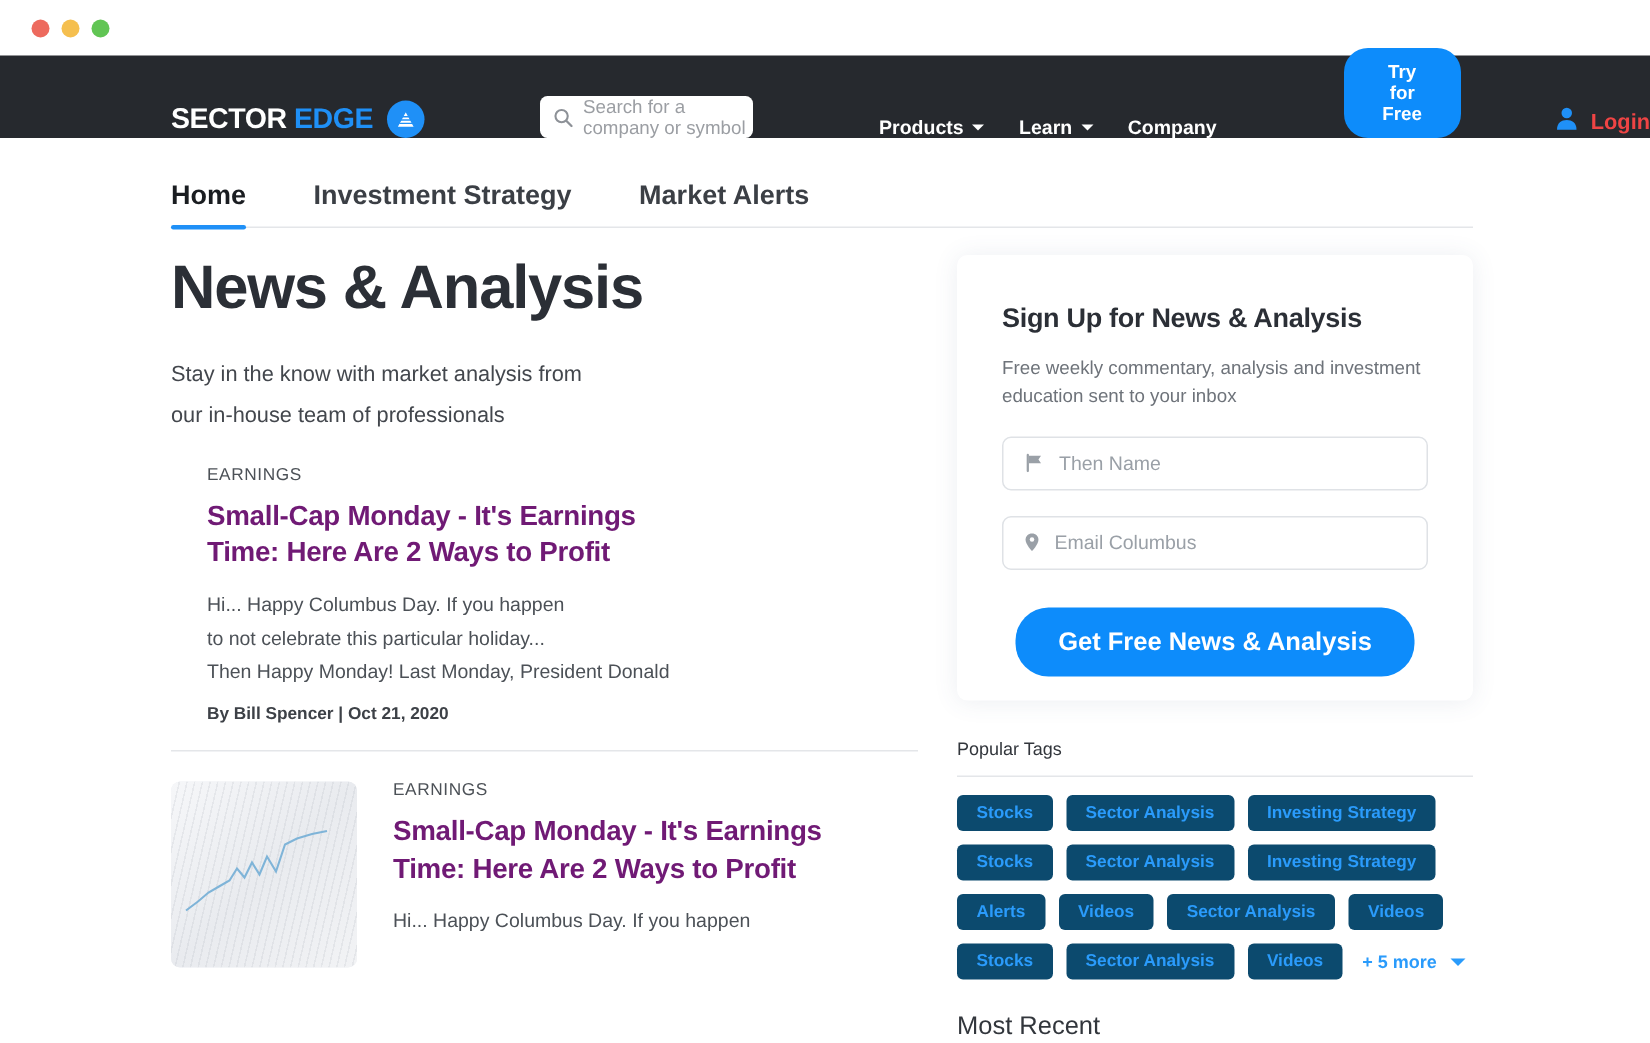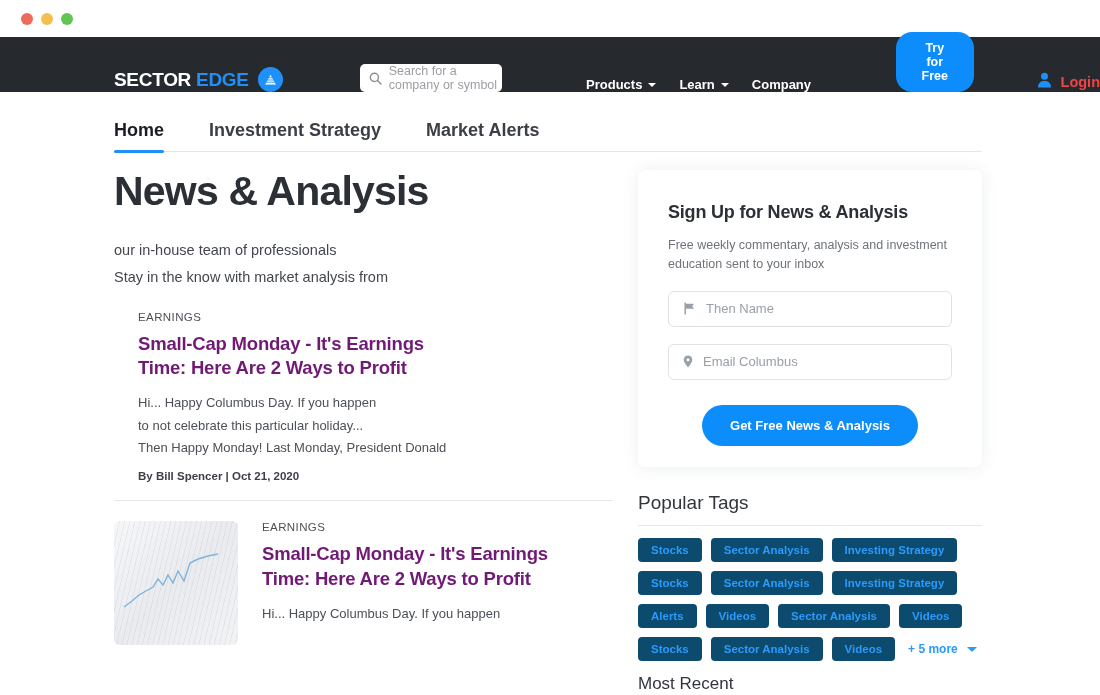--- a/index.html
+++ b/index.html
@@ -295,33 +295,33 @@
     color: #9aa0a7;
   }
   .field-placeholder {
     font-size: 13px; color: #9aa0a7;
   }
   .cta-btn {
     display: block;
     margin: 25px auto 0 auto;
     background: #0d8cfb;
     color: #ffffff;
-    font-size: 13px; font-weight: bold;
+    font-size: 17px; font-weight: bold;
     border: none; border-radius: 22px;
     padding: 13px 28px;
     cursor: pointer;
     font-family: "Liberation Sans", sans-serif;
   }
 
   .tags-section {
     position: absolute; top: 400px; left: 638px;
     width: 344px;
   }
   .tags-head {
-    font-size: 19px; color: #32363c;
+    font-size: 12px; color: #32363c;
     padding-bottom: 11px;
     border-bottom: 1px solid #e4e6e9;
   }
   .tag-rows { margin-top: 12px; }
   .tag-row {
     display: flex; align-items: center;
     gap: 9px; margin-bottom: 9px;
   }
   .tag {
     background: #0c4a6e;
@@ -418,22 +418,22 @@
 
   <div class="tabs">
     <div class="tab active">Home</div>
     <div class="tab">Investment Strategy</div>
     <div class="tab">Market Alerts</div>
   </div>
 
   <div class="left-col">
     <h1 class="page-title">News &amp; Analysis</h1>
     <div class="page-sub">
+      <div>Stay in the know with market analysis from</div>
       <div>our in-house team of professionals</div>
-      <div>Stay in the know with market analysis from</div>
     </div>
 
 
     <div class="article">
       <div class="art-body">
         <div class="art-cat">EARNINGS</div>
         <div class="art-title">
           <div>Small-Cap Monday - It's Earnings</div>
           <div>Time: Here Are 2 Ways to Profit</div>
         </div>

